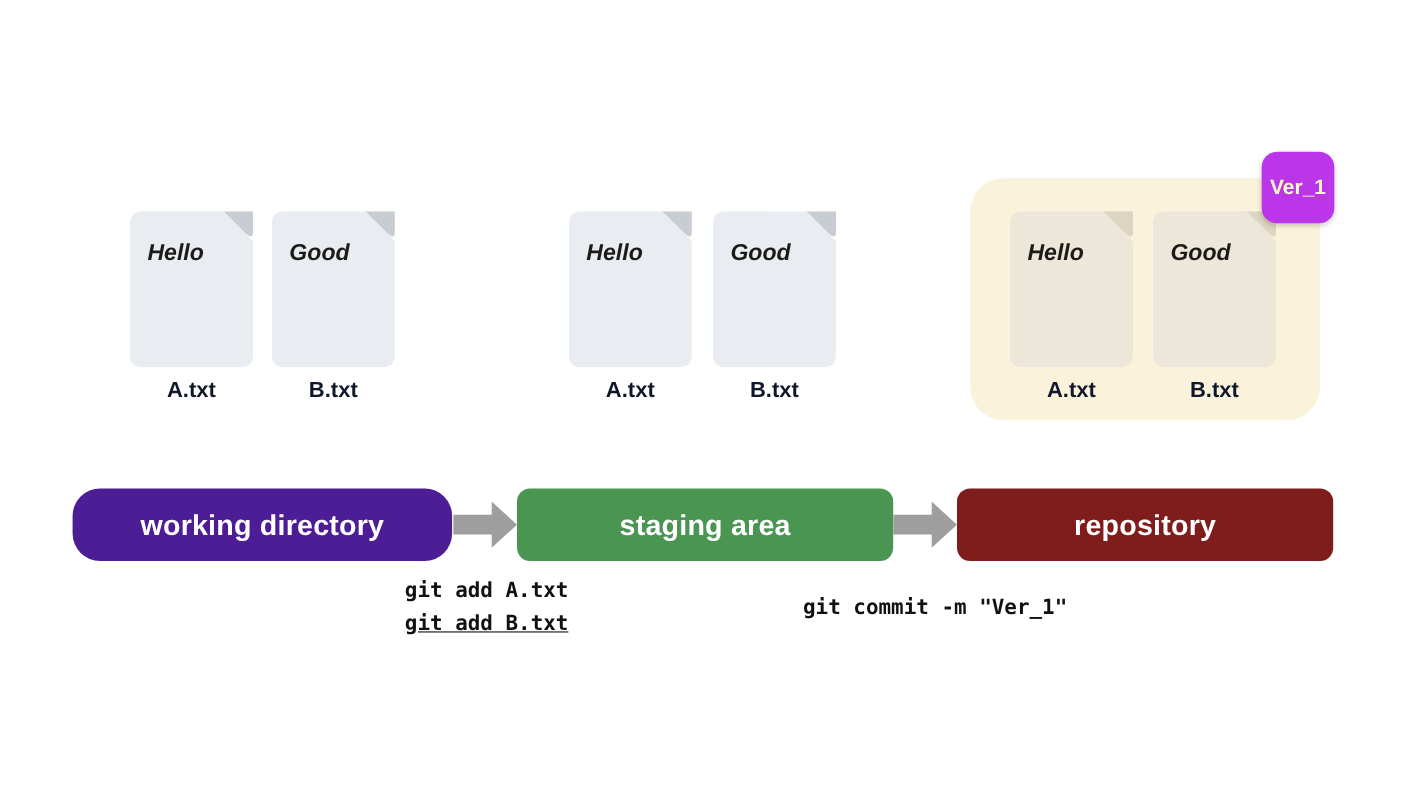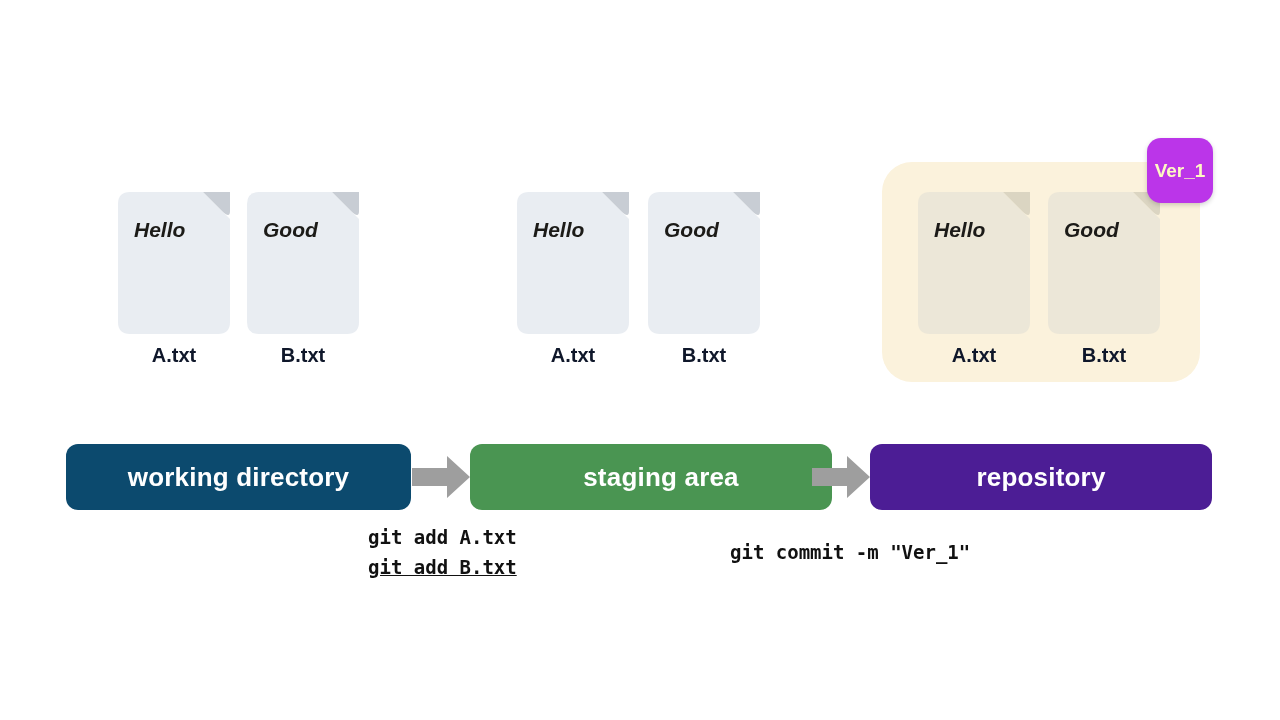--- a/index.html
+++ b/index.html
@@ -108,23 +108,23 @@
         <path d="M85 0 H112 V19 Q112 27 104 19 L85 0 Z" fill="#DBD5C2"></path>
       </svg>
       <div class="doc-text">Good</div>
     </div>
     <div class="abs file-label" style="left:918px;top:344px;">A.txt</div>
     <div class="abs file-label" style="left:1048px;top:344px;">B.txt</div>
   </div>
 
   <div class="abs badge" style="left: 1147px; top: 138px; width: 66px; height: 65px; background-color: rgb(187, 53, 233);">Ver_1</div>
 
-  <div class="abs stage-btn" style="left: 66px; top: 444px; width: 345px; background-color: #0c4a6e;">working directory</div>
-  <div class="abs stage-btn" style="left: 470px; top: 444px; width: 342px; background-color: rgb(74, 149, 82); padding-left: 20px;">staging area</div>
-  <div class="abs stage-btn" style="left: 870px; top: 444px; width: 342px; background-color: #4c1d95;">repository</div>
+  <div class="abs stage-btn" style="left: 66px; top: 444px; width: 345px; background-color: #4c1d95; border-radius: 25px;">working directory</div>
+  <div class="abs stage-btn" style="left: 470px; top: 444px; width: 342px; background-color: rgb(74, 149, 82);">staging area</div>
+  <div class="abs stage-btn" style="left: 870px; top: 444px; width: 342px; background-color: #7f1d1d;">repository</div>
 
   <div class="abs arrow" style="left:412px;top:455px;">
     <svg viewBox="0 0 58 44">
         <path d="M0 13 H35 V1 L58 22 L35 43 V31 H0 Z" fill="#9E9E9E"></path>
       </svg>
   </div>
   <div class="abs arrow" style="left:812px;top:455px;">
     <svg viewBox="0 0 58 44">
         <path d="M0 13 H35 V1 L58 22 L35 43 V31 H0 Z" fill="#9E9E9E"></path>
       </svg>

